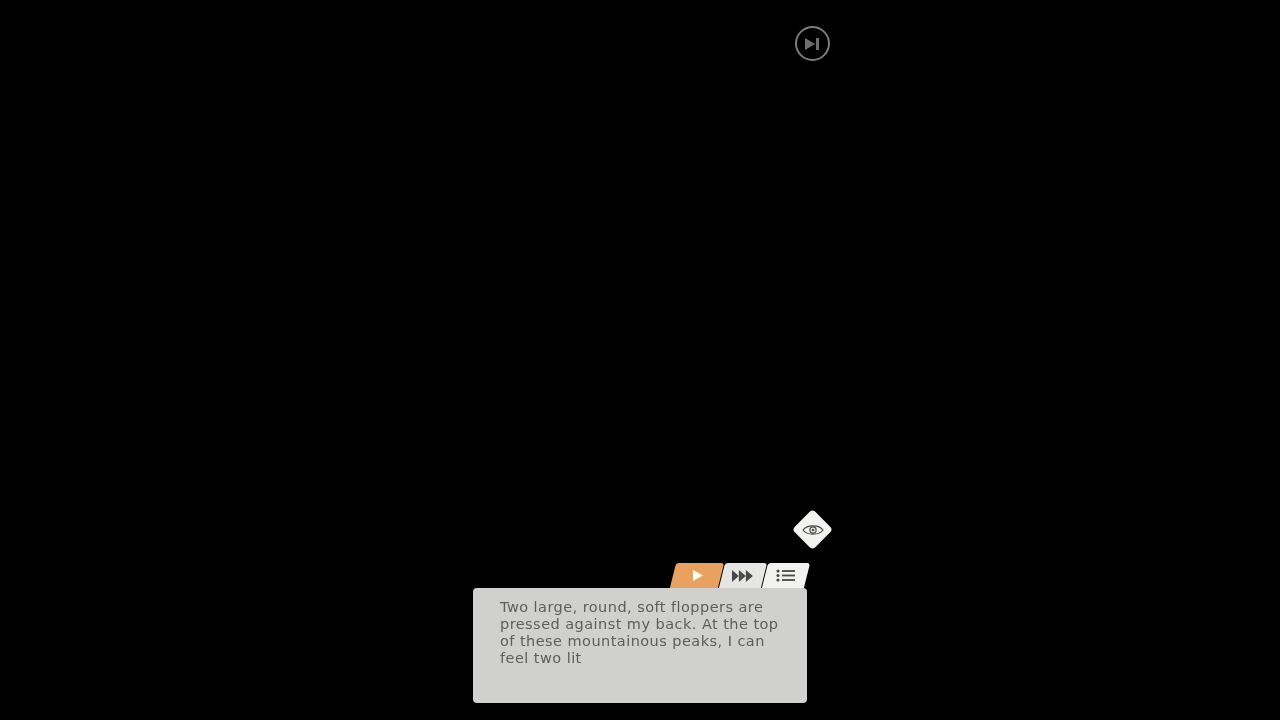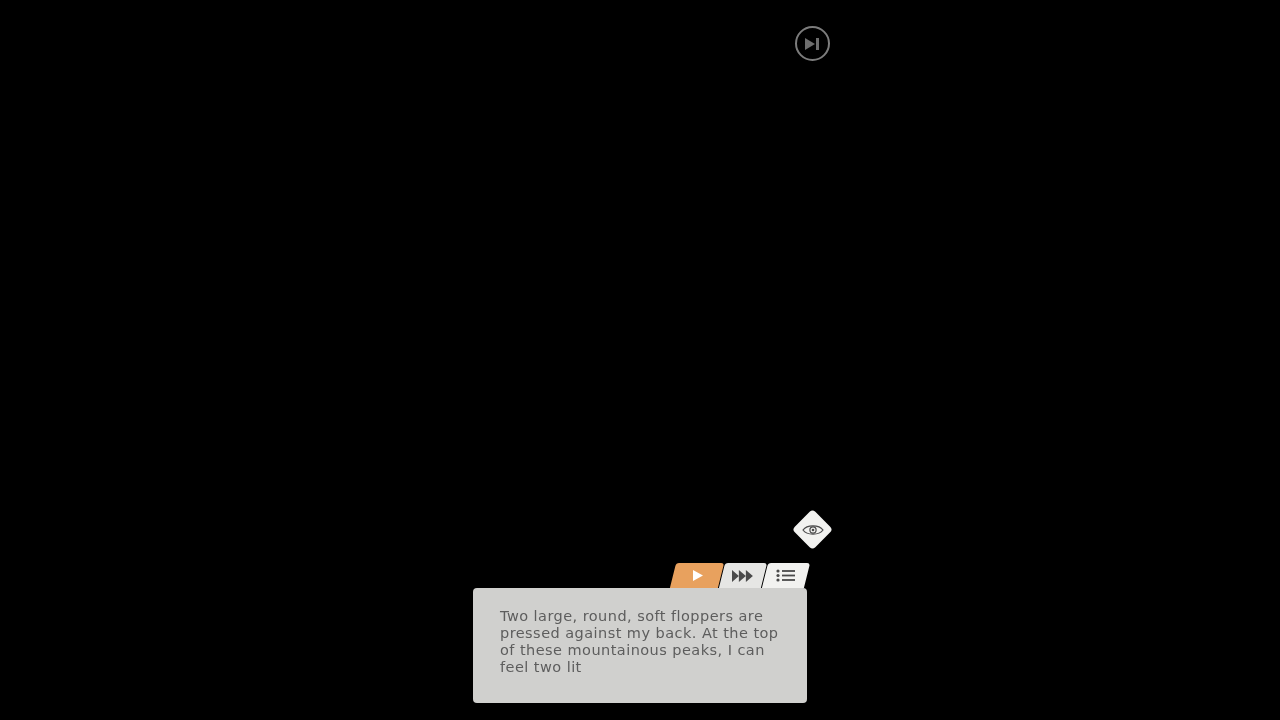--- a/index.html
+++ b/index.html
@@ -109,21 +109,21 @@
     border-top-right-radius: 3px;
   }
 
   .dialogue-box {
     position: relative;
     width: 334px;
     height: 115px;
     background: #d0d0ce;
     border-radius: 4px;
     box-sizing: border-box;
-    padding: 20px 24px 0 27px;
+    padding: 11px 24px 0 27px;
   }
 
   .dialogue-text {
     font-family: "DejaVu Sans", sans-serif;
     font-size: 14.5px;
     line-height: 17px;
     letter-spacing: 0.45px;
     color: #5d5d5d;
     white-space: pre-wrap;
     margin: 0;

